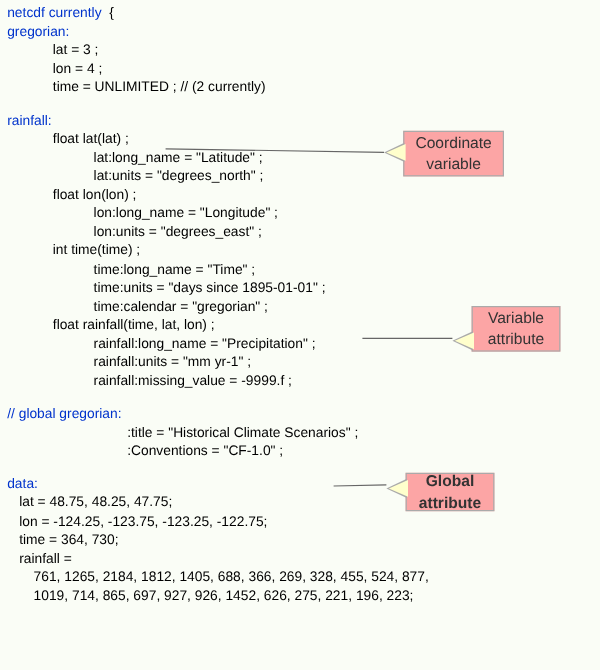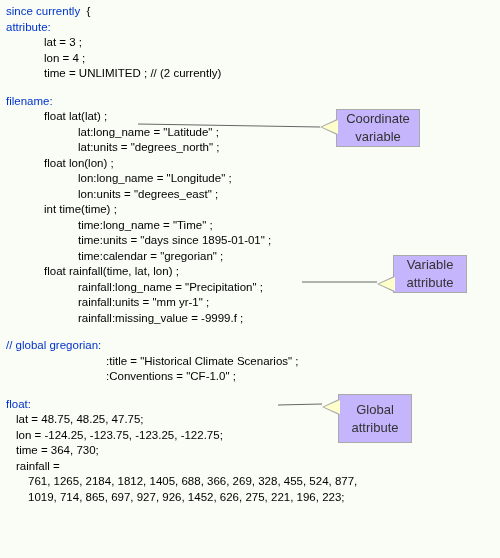--- a/index.html
+++ b/index.html
@@ -29,21 +29,21 @@
   .i0 { margin-left: 0px; }
   .i1 { margin-left: 38px; }
   .i2 { margin-left: 72px; }
   .i3 { margin-left: 100px; }
   .data-indent { margin-left:10px; }
   .data-indent2 { margin-left:22px; }
 
   
   .callout {
     position: absolute;
-    background: #c4b5fd;
+    background: #fca5a5;
     border: 1px solid #aaa;
     font-family: Arial, Helvetica, sans-serif;
     font-size: 13px;
     color: #333;
     text-align: center;
     display: flex;
     align-items: center;
     justify-content: center;
     padding: 2px 4px;
     box-sizing: border-box;
@@ -65,32 +65,32 @@
     border-bottom: 7px solid transparent;
     border-right: 16px solid #ffffcc;
   }
 </style>
 </head>
 <body>
 
 <div class="page">
 
   <div class="ln i0">
-    <span class="kw">since</span><span>&nbsp;</span><span class="kw">currently</span>
+    <span class="kw">netcdf</span><span>&nbsp;</span><span class="kw">currently</span>
     <span class="code">&nbsp;</span><span class="code">{</span>
   </div>
 
-  <div class="ln i0"><span class="kw">attribute:</span></div>
+  <div class="ln i0"><span class="kw">gregorian:</span></div>
   <div class="ln i1 code">lat = 3 ;</div>
   <div class="ln i1 code">lon = 4 ;</div>
   <div class="ln i1 code">time = UNLIMITED ; // (2 currently)</div>
 
   <div class="ln" style="height:12px"></div>
 
-  <div class="ln i0"><span class="kw">filename:</span></div>
+  <div class="ln i0"><span class="kw">rainfall:</span></div>
 
   <div class="ln i1 code">float lat(lat) ;</div>
   <div class="ln i2 code">lat:long_name = "Latitude" ;</div>
   <div class="ln i2 code">lat:units = "degrees_north" ;</div>
 
   <div class="ln i1 code">float lon(lon) ;</div>
   <div class="ln i2 code">lon:long_name = "Longitude" ;</div>
   <div class="ln i2 code">lon:units = "degrees_east" ;</div>
 
   <div class="ln i1 code">int time(time) ;</div>
@@ -104,21 +104,21 @@
   <div class="ln i2 code">rainfall:missing_value = -9999.f ;</div>
 
   <div class="ln" style="height:12px"></div>
 
   <div class="ln i0"><span class="kw">// global gregorian:</span></div>
   <div class="ln i3 code">:title = "Historical Climate Scenarios" ;</div>
   <div class="ln i3 code">:Conventions = "CF-1.0" ;</div>
 
   <div class="ln" style="height:12px"></div>
 
-  <div class="ln i0"><span class="kw">float:</span></div>
+  <div class="ln i0"><span class="kw">data:</span></div>
   <div class="ln data-indent code">lat = 48.75, 48.25, 47.75;</div>
   <div class="ln data-indent code">lon = -124.25, -123.75, -123.25, -122.75;</div>
   <div class="ln data-indent code">time = 364, 730;</div>
   <div class="ln data-indent code">rainfall =</div>
   <div class="ln data-indent2 code">761, 1265, 2184, 1812, 1405, 688, 366, 269, 328, 455, 524, 877,</div>
   <div class="ln data-indent2 code">1019, 714, 865, 697, 927, 926, 1452, 626, 275, 221, 196, 223;</div>
 
   <div class="callout" style="left:336px; top:109px; width:84px; height:38px; white-space:pre-line;">
     <span>Coordinate
 variable</span>
@@ -126,21 +126,21 @@
     <span class="tail tail-left-inner" style="top:10px"></span>
   </div>
 
   <div class="callout" style="left:393px; top:255px; width:74px; height:38px; white-space:pre-line;">
     <span>Variable
 attribute</span>
     <span class="tail tail-left-outer" style="top:20px"></span>
     <span class="tail tail-left-inner" style="top:21px"></span>
   </div>
 
-  <div class="callout" style="left:338px; top:394px; width:74px; height:49px; white-space:pre-line;">
+  <div class="callout" style="left:338px; top:394px; width:74px; height:32px; white-space:pre-line;font-weight:bold;">
     <span>Global
 attribute</span>
     <span class="tail tail-left-outer" style="top:4px"></span>
     <span class="tail tail-left-inner" style="top:5px"></span>
   </div>
 
   <svg width="500" height="558" style="position:absolute;left:0;top:0;pointer-events:none">
 
     <line x1="138" y1="124" x2="320" y2="127" stroke="#666" stroke-width="1"></line>
 

